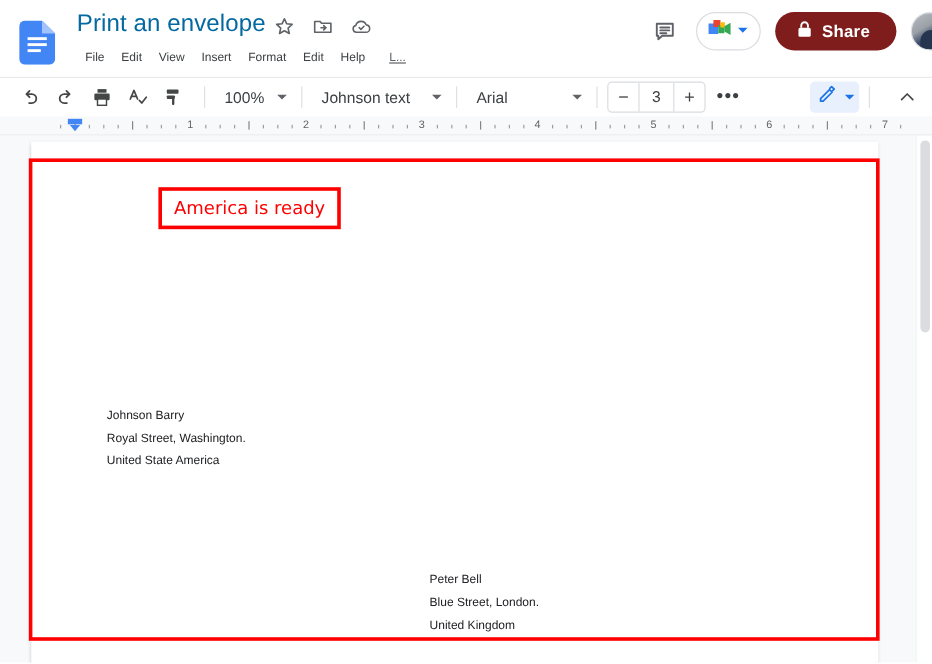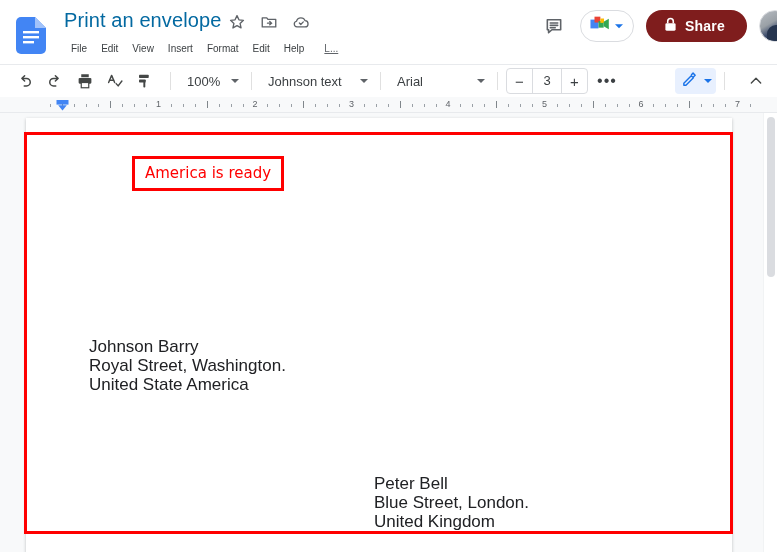--- a/index.html
+++ b/index.html
@@ -138,25 +138,25 @@
     padding: 5px 10px 6px 10px;
     color: #ff0000;
     font-size: 15px;
     font-family: "DejaVu Sans", sans-serif;
     white-space: nowrap;
     z-index: 21;
     background: transparent;
   }
   .addr {
     position: absolute;
-    font-size: 17px; color: #202124; line-height: 19px;
+    font-size: 10px; color: #202124; line-height: 19px;
     white-space: pre-line;
   }
   .addr-from { left: 63px; top: 219px; }
-  .addr-to   { left: 332px; top: 356px; margin-left: 16px; }
+  .addr-to   { left: 332px; top: 356px; }
 
   
   .vscroll {
     position: absolute; right: 0; top: 0; width: 14px; height: 100%;
     background: #fff; border-left: 1px solid #f1f3f4;
   }
   .vthumb {
     position: absolute; left: 3px; top: 4px; width: 8px; height: 160px;
     background: #dadce0; border-radius: 4px;
   }

